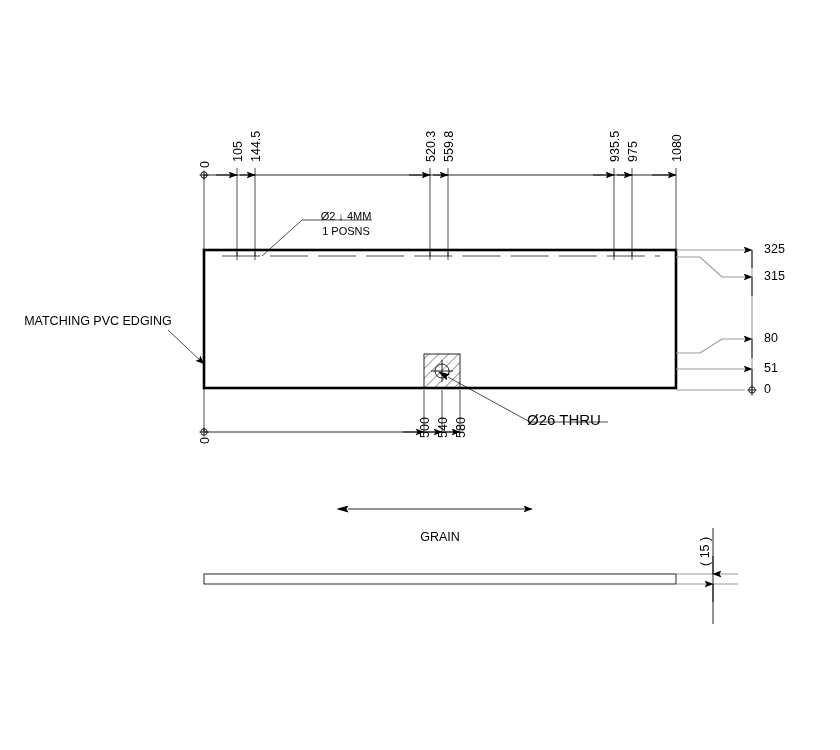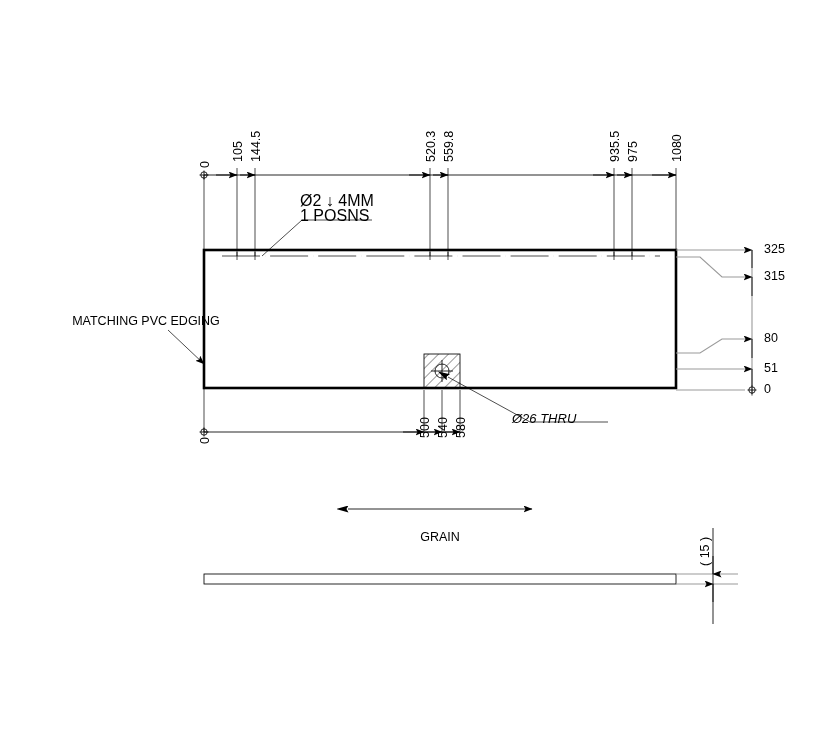--- a/index.html
+++ b/index.html
@@ -226,30 +226,30 @@
       </g>
       <line class="thin" x1="713" y1="528" x2="713" y2="624"></line>
       <g class="thin">
         <line x1="713" y1="556" x2="713" y2="574" marker-end="url(#ahv)"></line>
         <line x1="713" y1="602" x2="713" y2="584" marker-end="url(#ahv)"></line>
       </g>
       <text class="lbl-rot" transform="translate(709,566) rotate(-90)" text-anchor="start">( 15 )</text>
     </g>
   </svg>
 
-  <div style="position:absolute; left:18px; top:313px; width:160px; text-align:center; font-size:12.5px; line-height:16px;margin-left:48px;">
+  <div style="position:absolute; left:18px; top:313px; width:160px; text-align:center; font-size:12.5px; line-height:16px;">
     <div>MATCHING PVC EDGING</div>
   </div>
 
-  <div style="position:absolute; left:300px; top:193px; width:92px; text-align:left; font-size:16px; line-height:15px;">
+  <div style="position:absolute; left:300px; top:209px; width:92px; text-align:center; font-size:11px; line-height:15px;">
     <div>Ø2 ↓ 4MM</div>
     <div>1 POSNS</div>
   </div>
 
-  <div style="position:absolute; left:512px; top:411px; font-size:13px;font-style:italic;">
+  <div style="position:absolute; left:527px; top:411px; font-size:15px;">
     <span>Ø26 THRU</span>
   </div>
 
   <div style="position:absolute; left:390px; top:494px; width:100px; text-align:center; font-size:12.5px;margin-top:36px;">
     <span>GRAIN</span>
   </div>
 
 </div>
 
 </body></html>

